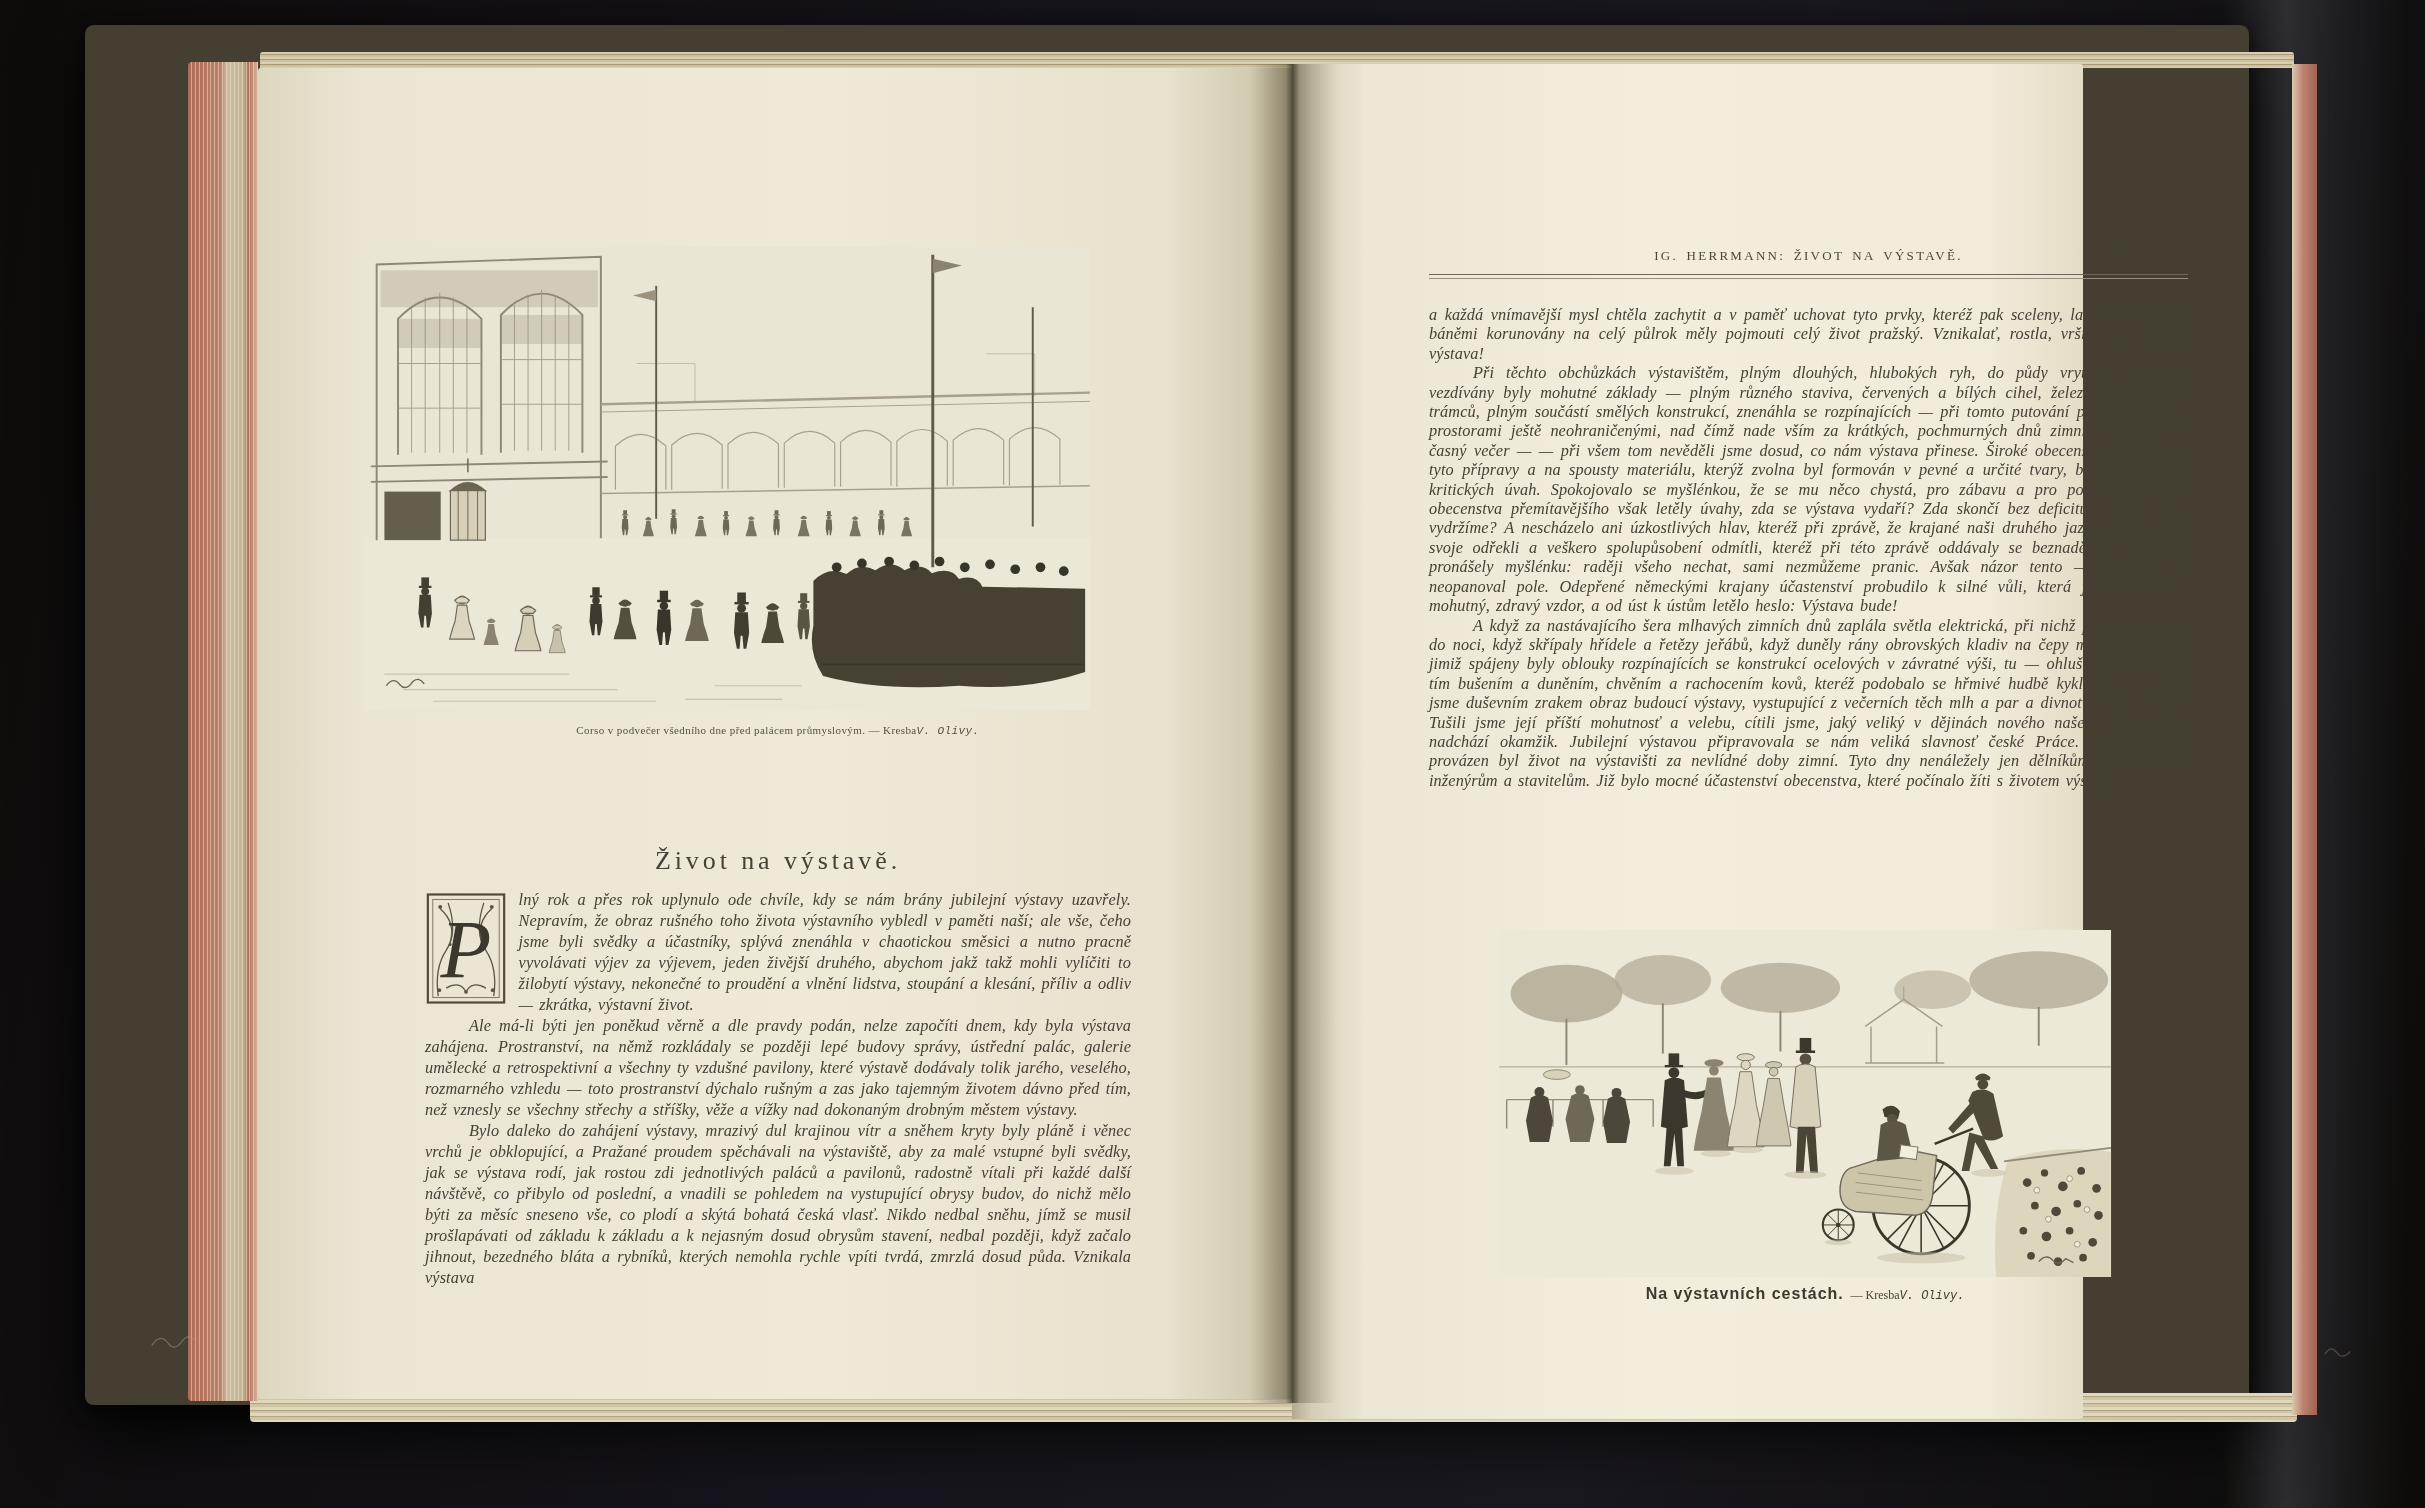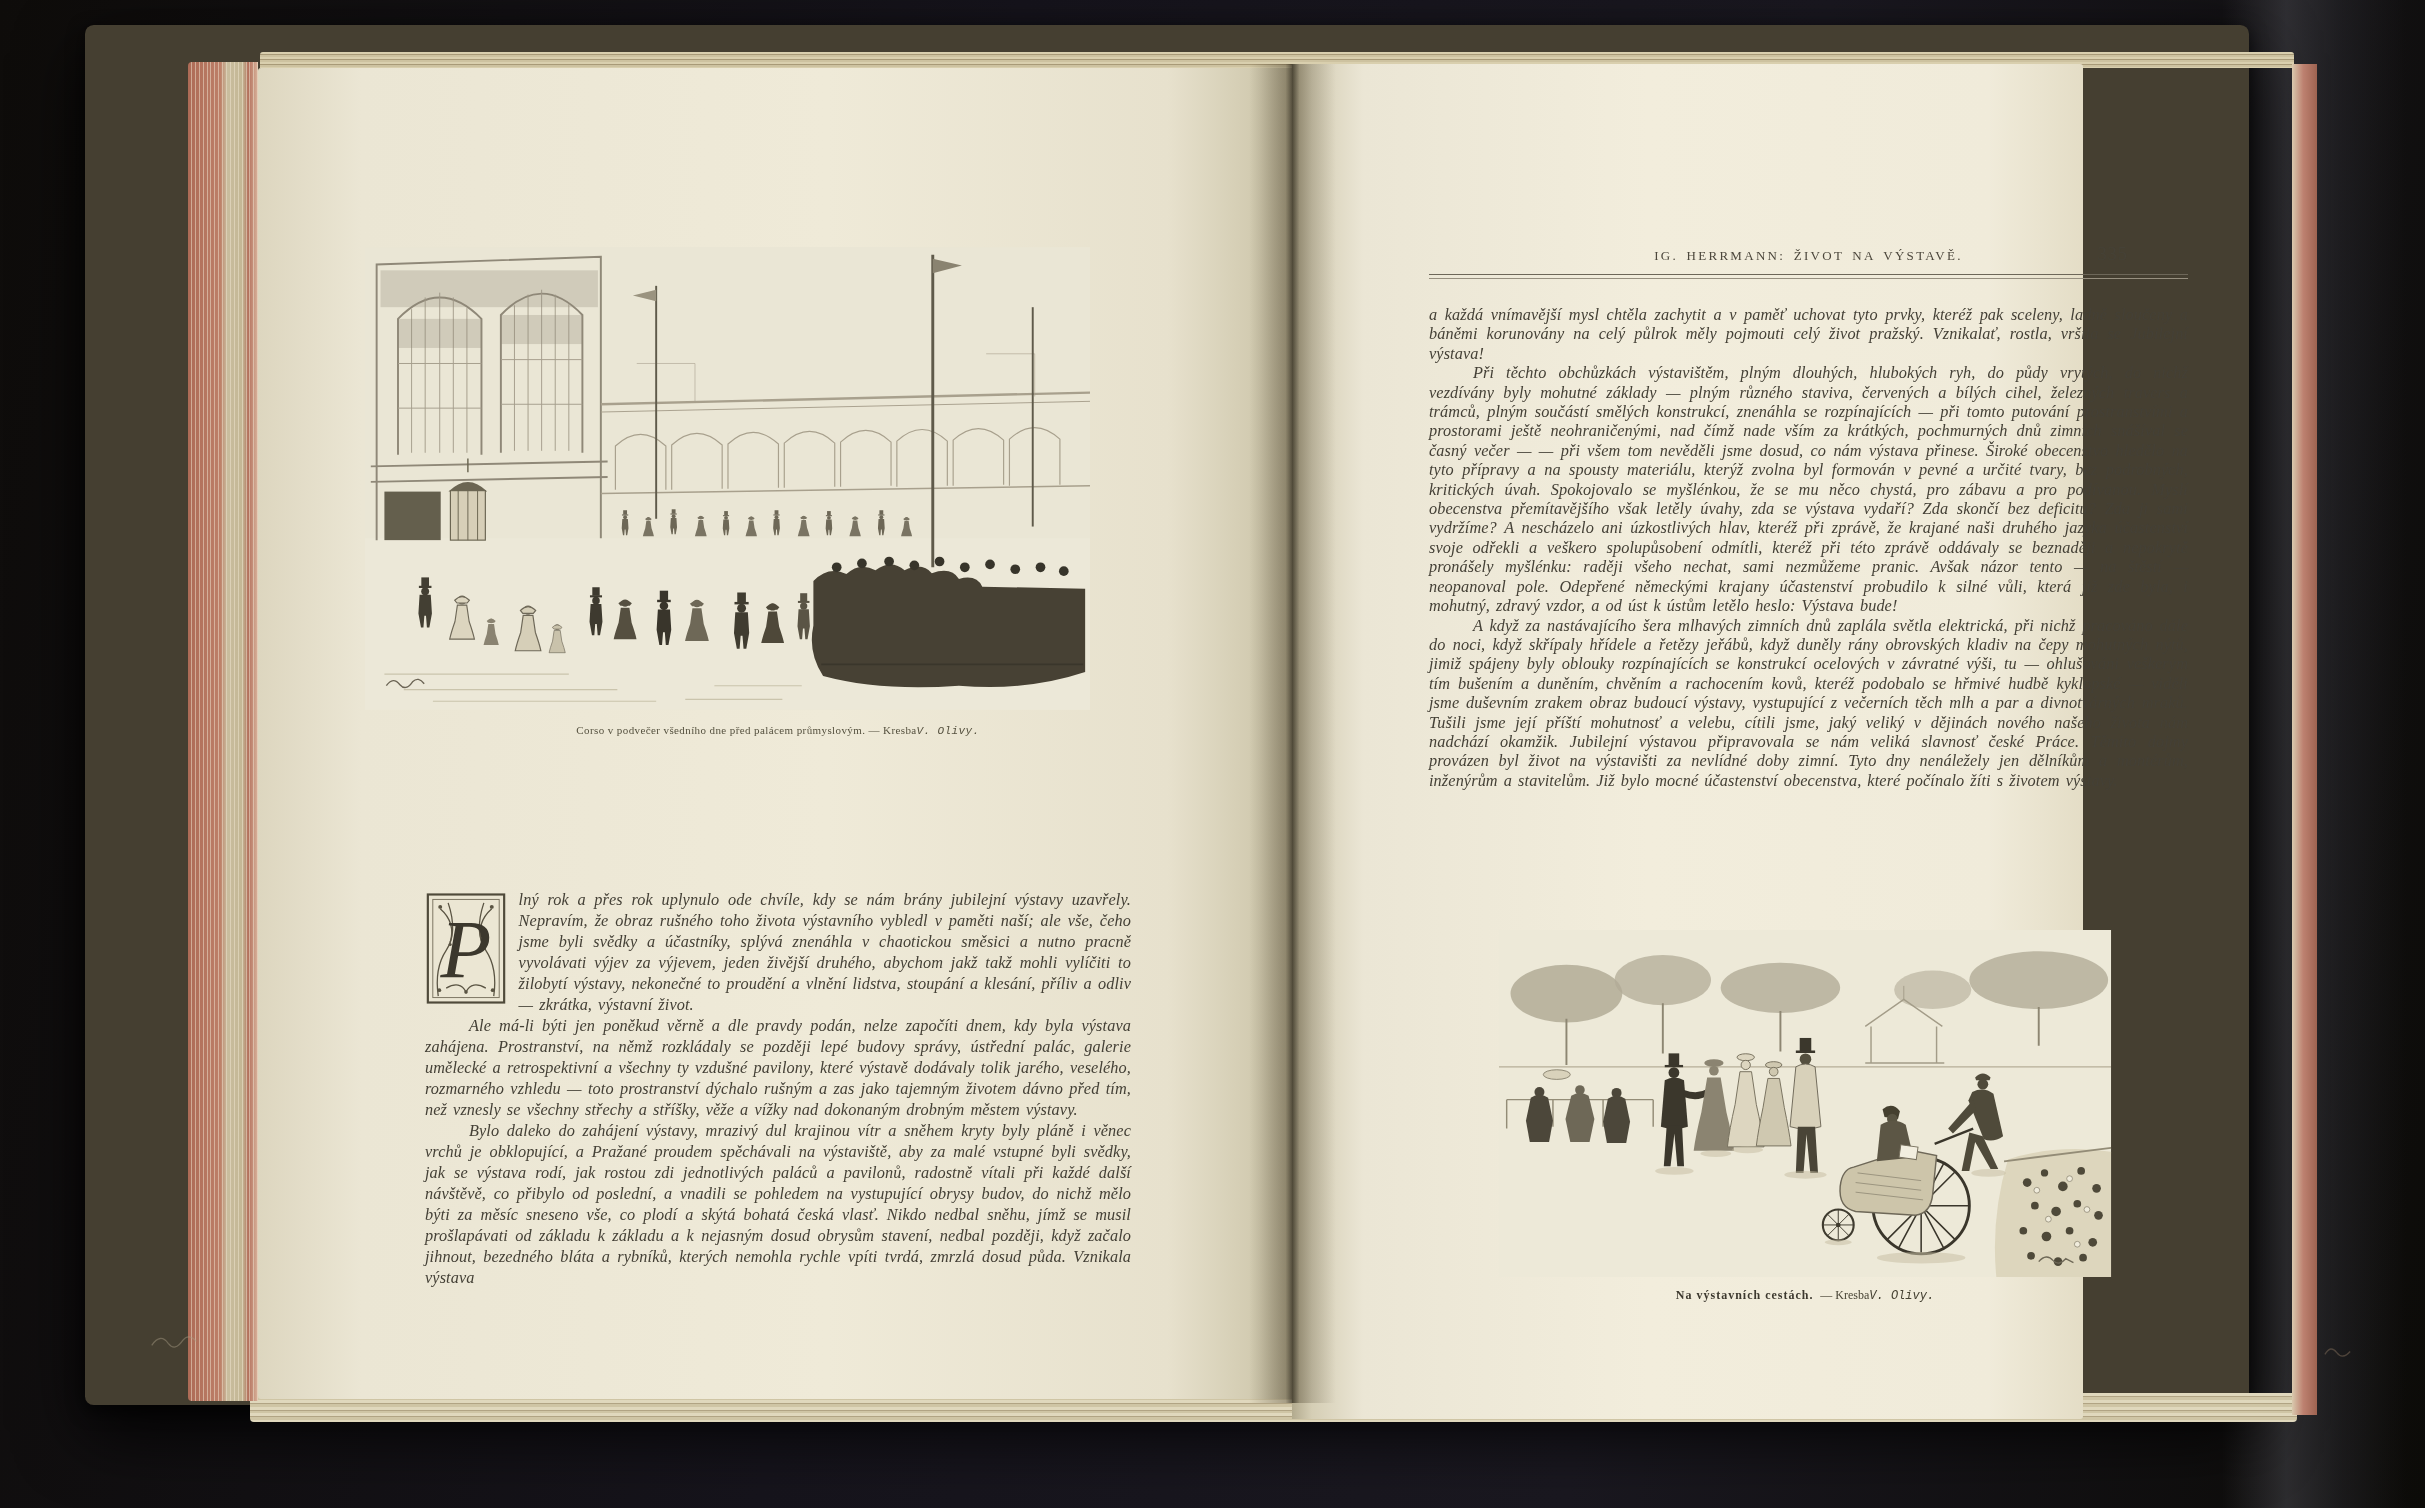--- a/index.html
+++ b/index.html
@@ -86,22 +86,22 @@
   }
   .head-rule {
     position:absolute; left:137px; top:210px; width:759px; height:2.9px;
     border-top:1.9px solid #6d6759; border-bottom:1px solid #968f7f;
   }
   .illu-right { left:205px; top:866px; width:616px; height:347px; }
   .caption-right {
     position:absolute; left:205px; top:1221px; width:616px; text-align:center; color:#474334;
   }
   .caption-right .cap-bold {
-    font-family:Liberation Serif, serif;
-    font-weight:bold; font-size:12px; letter-spacing:1px; color:#3d392f;
+    font-family:Liberation Sans, sans-serif;
+    font-weight:bold; font-size:16px; letter-spacing:1px; color:#3d392f;
   }
   .caption-right .cap-sep { font-size:12px; margin-left:6.8px; }
   .caption-right .it { font-size:12px; }
   .pencil-mark { position:absolute; opacity:.65; }
 </style>
 </head>
 <body>
 
 <div class="stage">
   <div class="sheen"></div>
@@ -213,20 +213,21 @@
         <g stroke="#c2baa1" stroke-width="1.2" opacity=".8" fill="none">
           <path d="M20,440 H210 M40,456 H260 M70,468 H300 M360,452 H450 M330,466 H430"></path>
         </g>
         <path d="M22,452 q7,-10 14,-1 q6,7 13,-3 q6,-6 12,2" stroke="#6b6454" fill="none" stroke-width="1.4"></path>
       </svg>
 
       <div class="caption-left">
         <span>Corso v podvečer všedního dne před palácem průmyslovým. — Kresba</span><span class="it">V. Olivy.</span>
       </div>
 
+      <h1 class="section-title">Život na výstavě.</h1>
 
       <div class="textblock tb-left">
         <p>
           <span class="dropcap-box">
             <svg viewBox="0 0 80 112" style="font-size:16.8px">
               <rect x="1.5" y="1.5" width="77" height="109" fill="#ebe6d3" stroke="#4f4a3a" stroke-width="2.2"></rect>
               <rect x="6.5" y="6.5" width="67" height="99" fill="none" stroke="#7d7663" stroke-width="1"></rect>
               <g stroke="#5a5443" fill="none" stroke-width="1.3">
                 <path d="M12,104 q-4,-28 8,-46 q12,-18 2,-48"></path>
                 <path d="M68,104 q4,-28 -8,-46 q-12,-18 -2,-48"></path>

